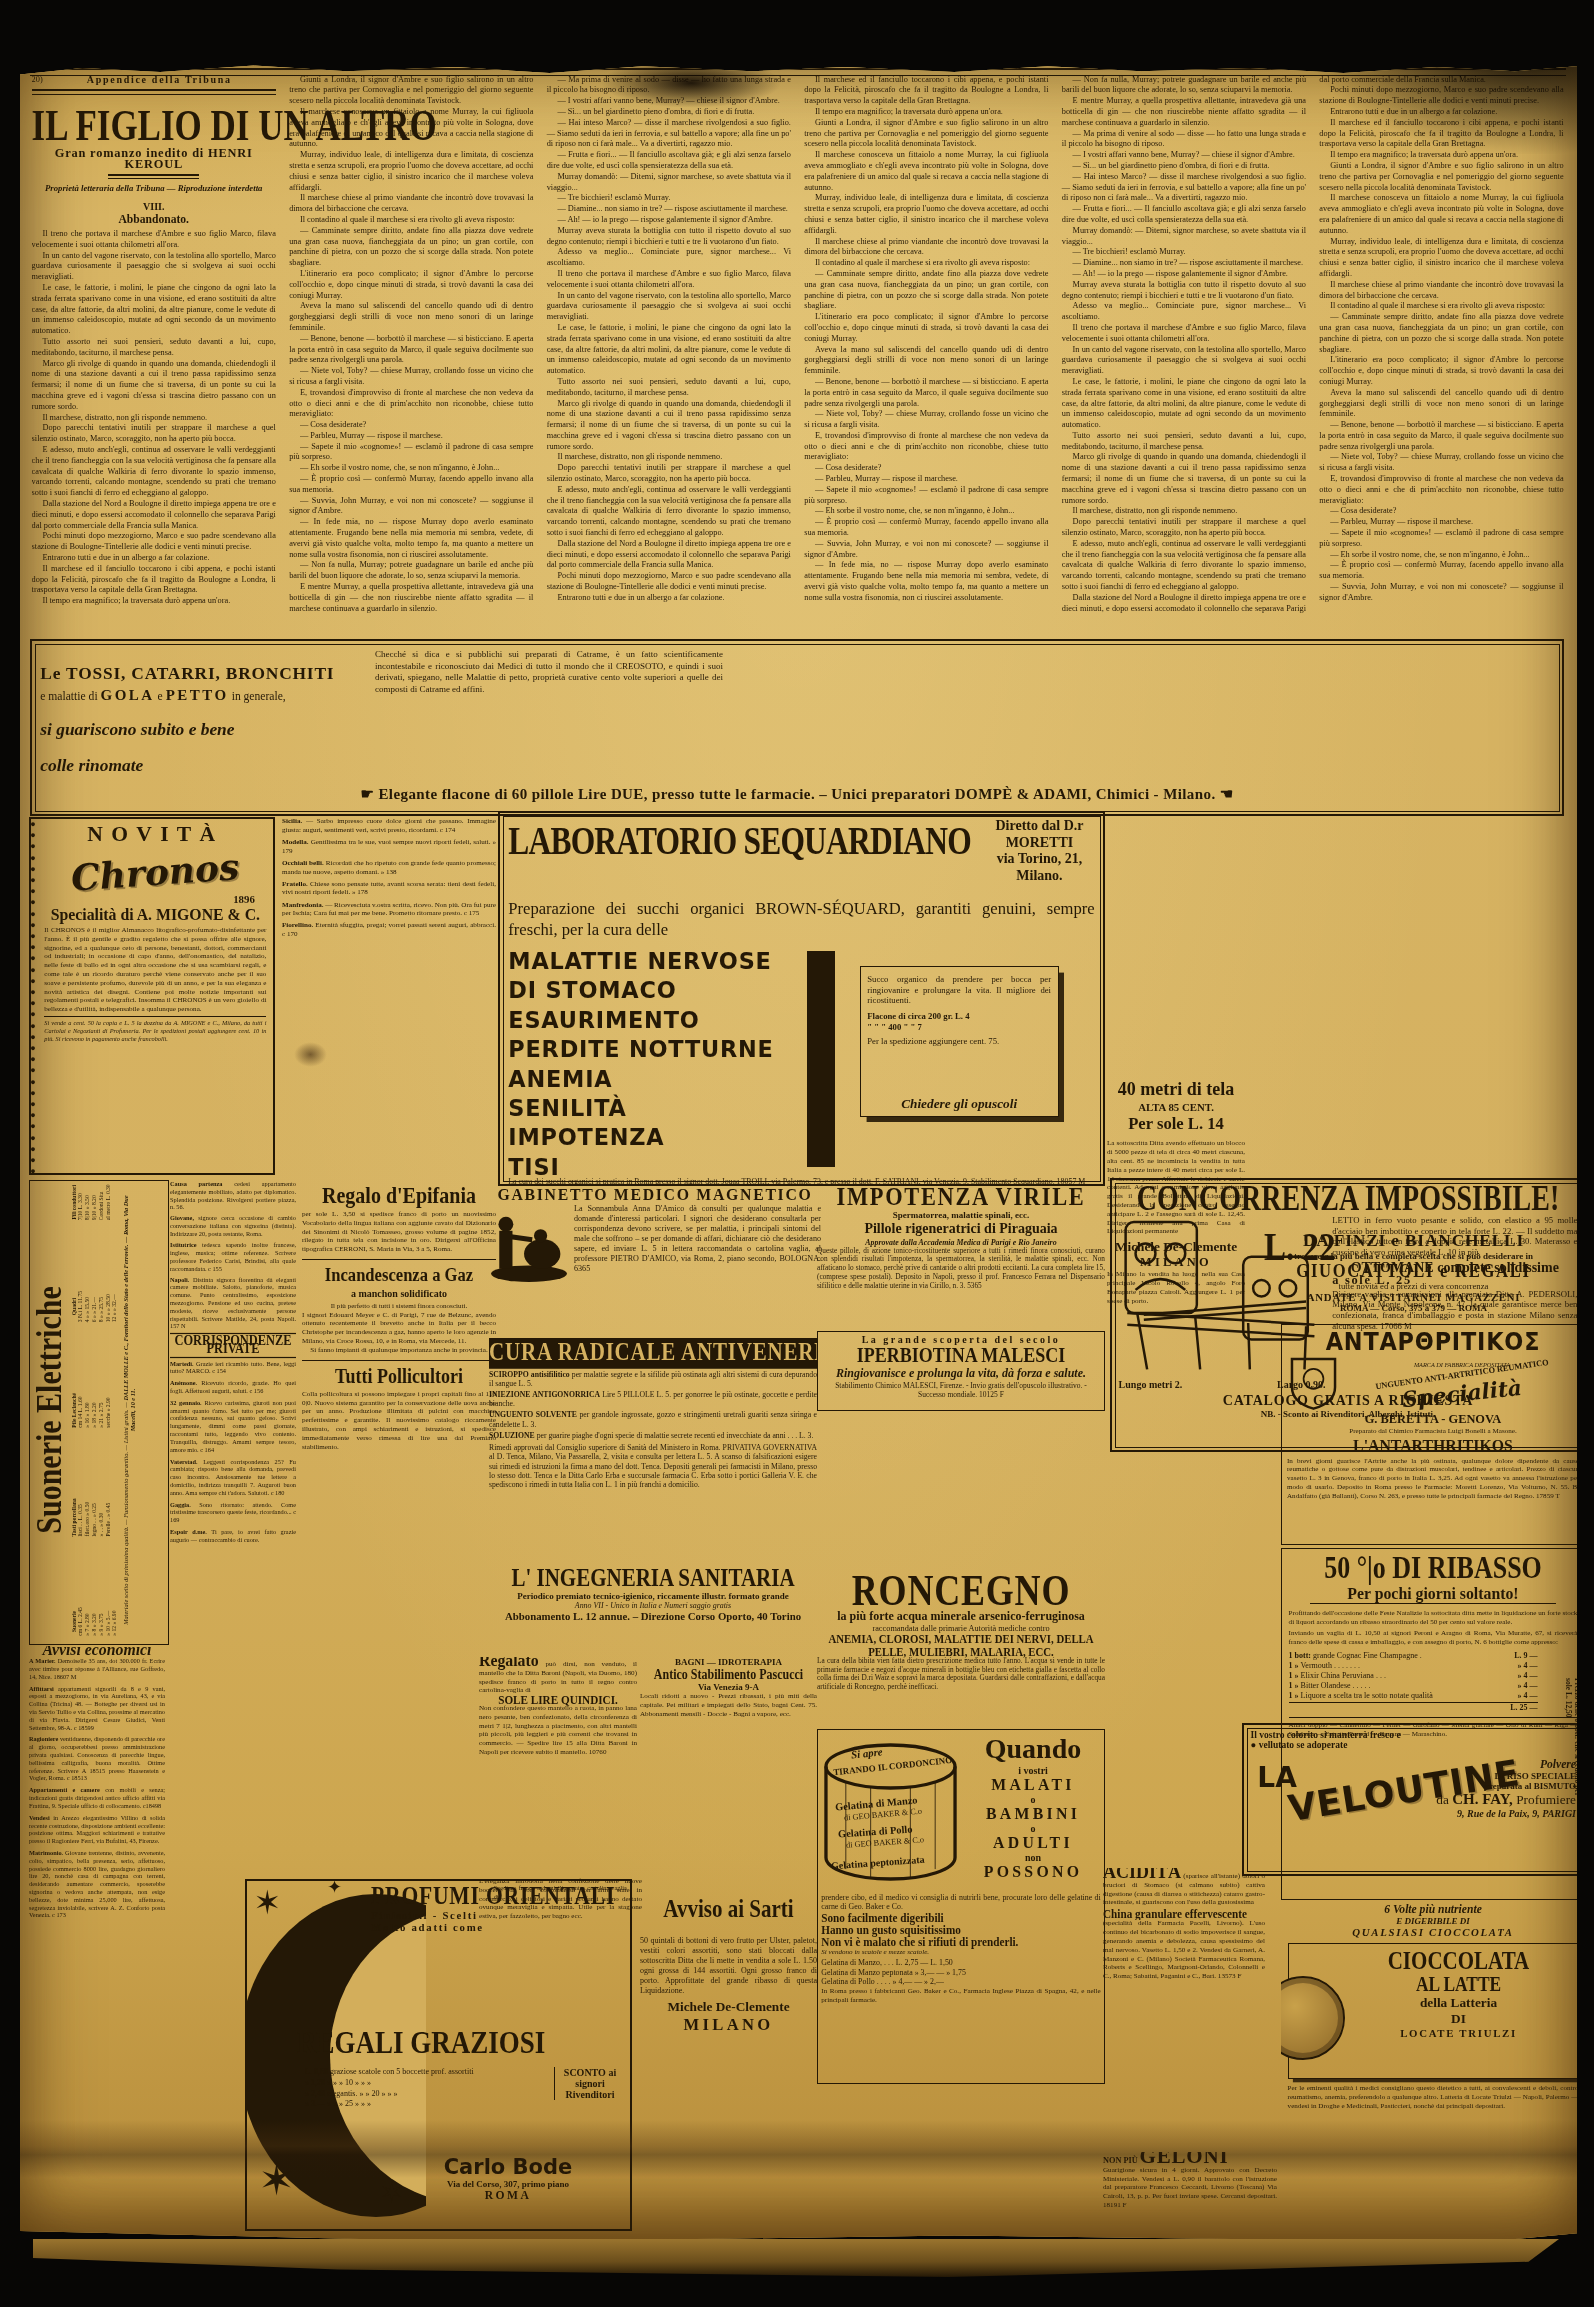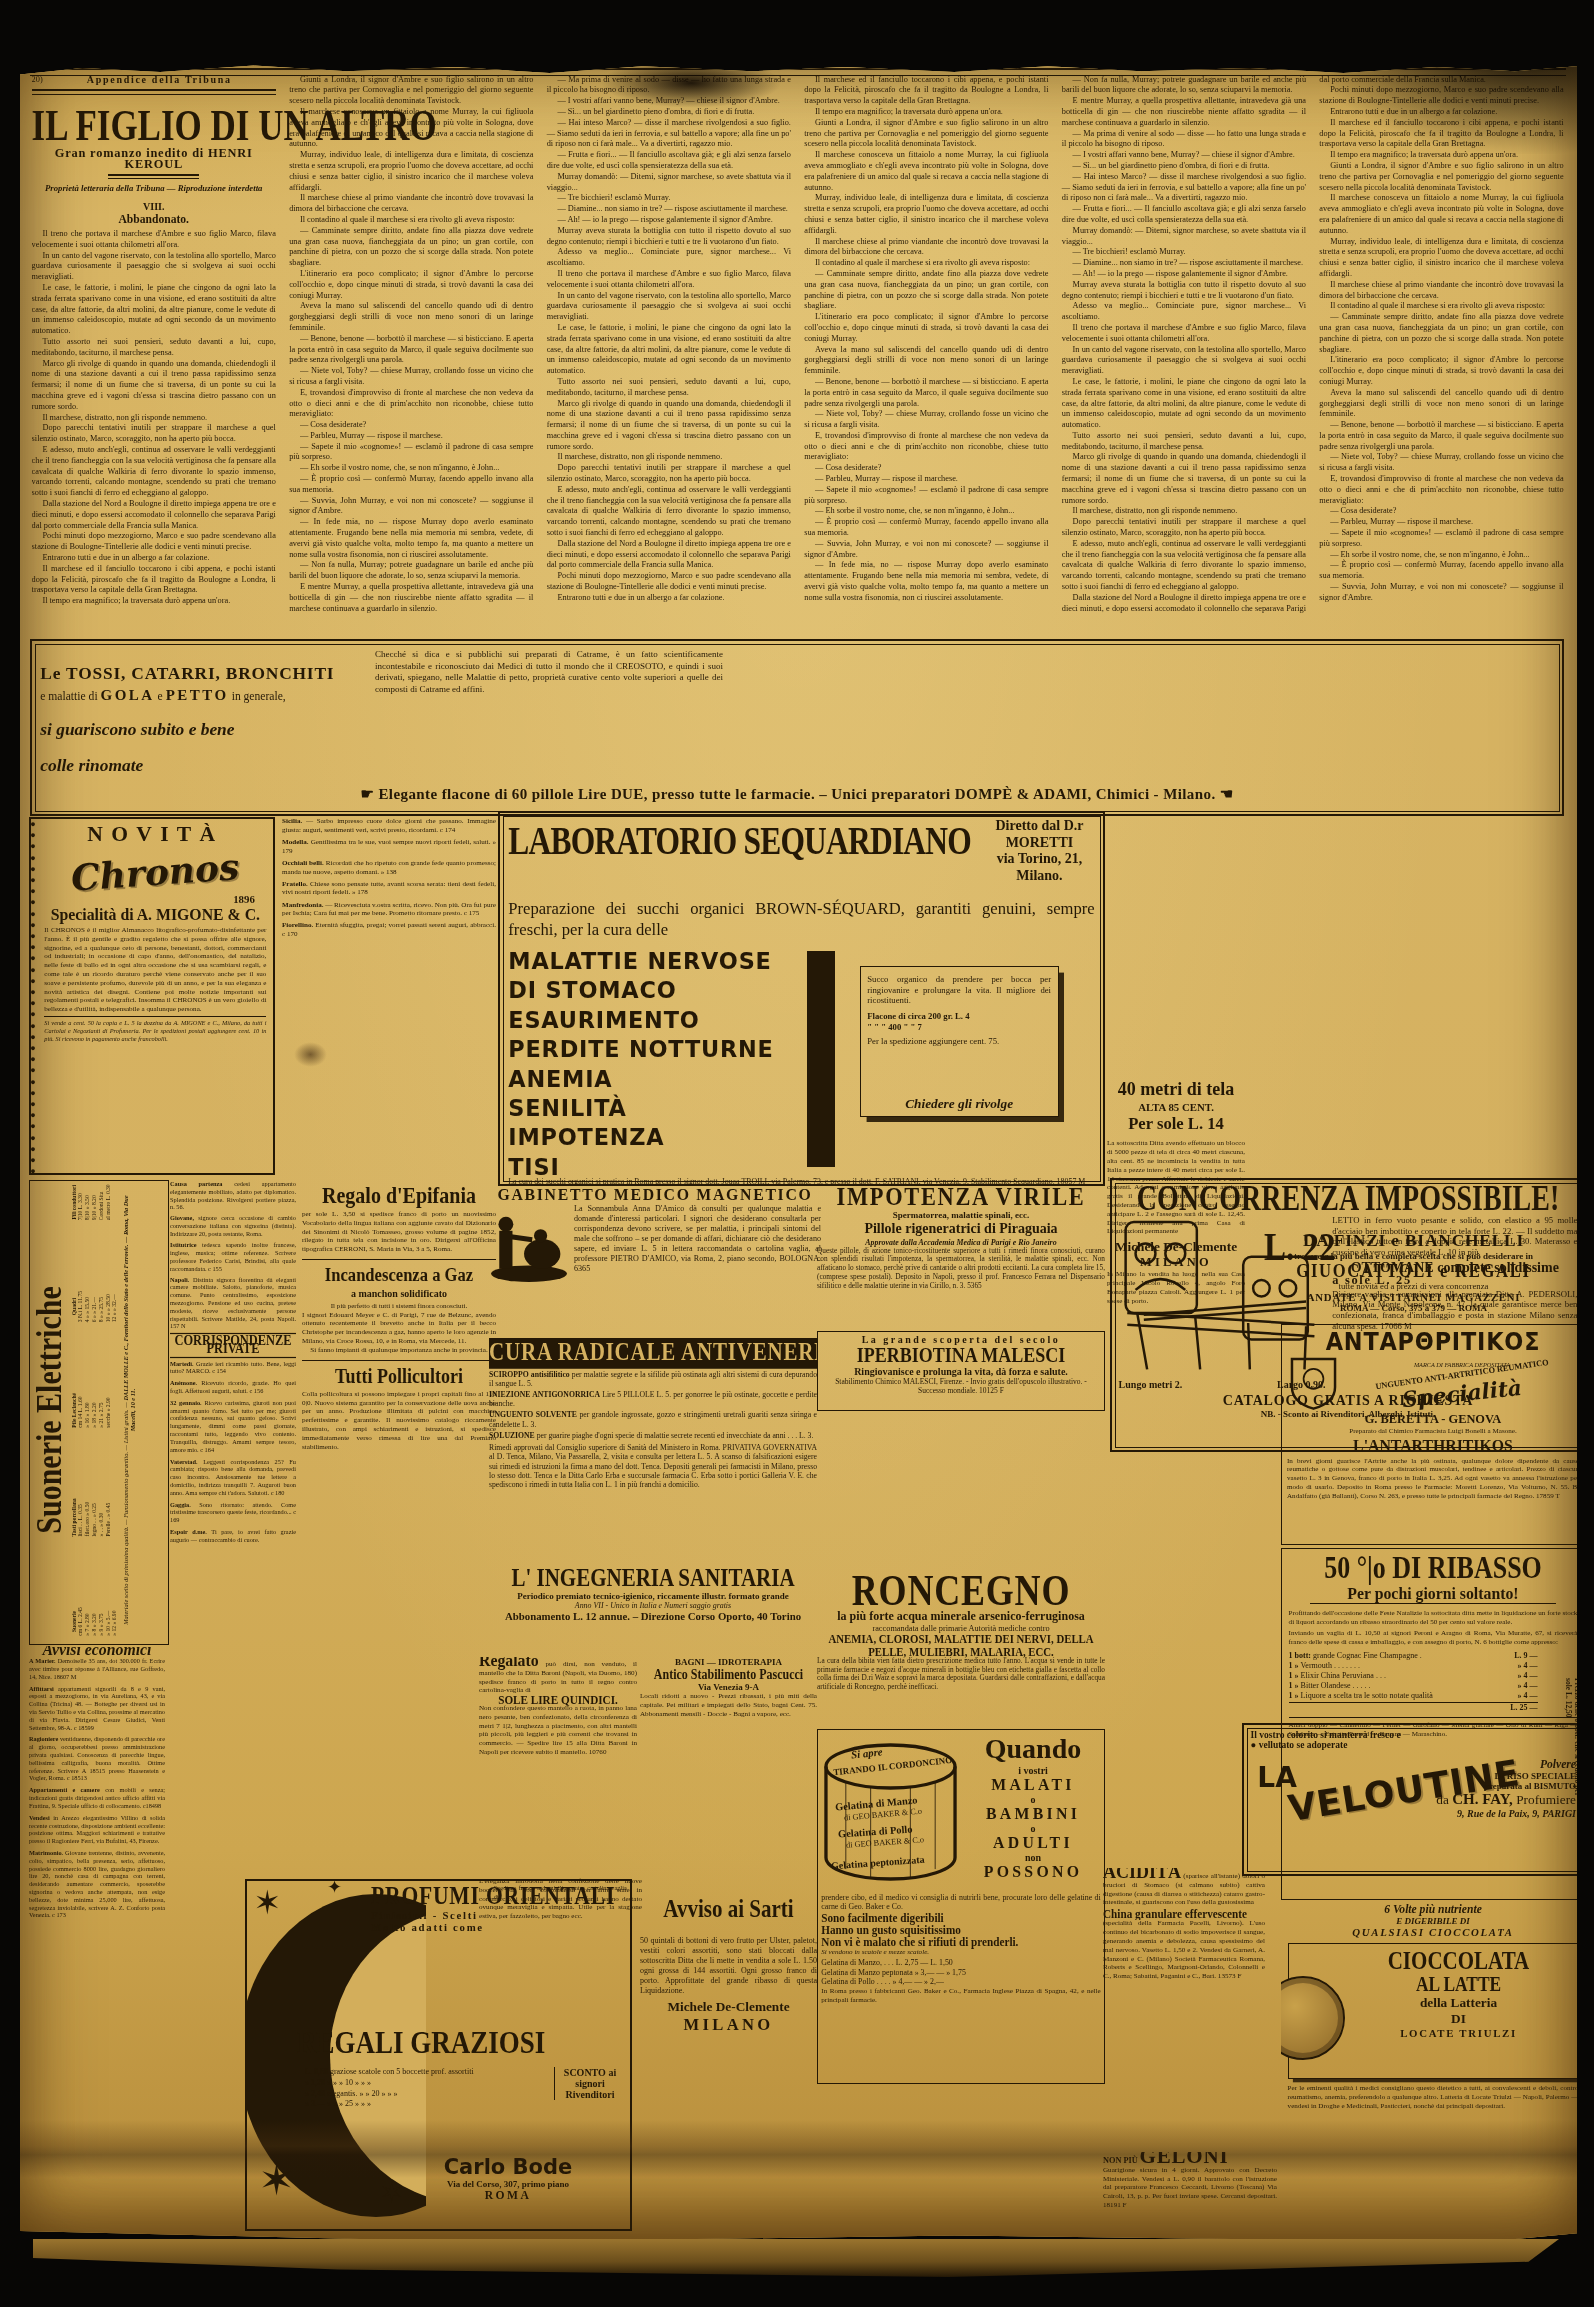--- a/index.html
+++ b/index.html
@@ -164,21 +164,21 @@
   .gab-fig{float:left;width:80px;height:76px;margin:1.7px 5px 1.7px 0}
   #impotenza{left:797px;top:1121px;width:288px;height:143px;overflow:hidden;text-align:center}
   .imp-t1{font-size:22.4px;font-weight:bold;letter-spacing:1.7px;transform:scaleY(1.15)}
   .imp-t2{font-size:9px;font-weight:bold}
   .imp-t3{font-size:14px;font-weight:bold;margin:0.8px 0}
   .imp-t4{font-size:7.9px;font-style:italic;font-weight:bold}
   .imp-body{font-size:7.3px;line-height:8.8px;text-align:justify}
   #malesci{left:797px;top:1268px;width:288px;height:80px;text-align:center;padding:1.7px 5px;box-sizing:border-box}
   .mal-t1{font-size:10px;font-weight:bold;letter-spacing:2.5px}
   .mal-t2{font-size:18px;font-weight:bold;transform:scaleY(1.2);white-space:nowrap}
-  .mal-t3{font-size:10px;font-weight:bold}
+  .mal-t3{font-size:12px;font-style:italic;font-weight:bold}
   .mal-t4{font-size:7.5px}
   #roncegno{left:797px;top:1508px;width:288px;height:154px;text-align:center;overflow:hidden}
   .ron-big{font-size:36px;font-weight:bold;transform:scaleY(1.25);letter-spacing:0.8px;line-height:38px}
   .ron-s1{font-size:12px;font-weight:bold}
   .ron-s2{font-size:8.3px}
   .ron-s3{font-size:10.8px;font-weight:bold;transform:scaleY(1.1)}
   .ron-body{font-size:7.3px;line-height:8.6px;text-align:justify}
   #gelquando{left:797px;top:1666px;width:288px;height:355px;padding:3.3px;box-sizing:border-box;overflow:hidden}
   .gq-row{display:flex;gap:5px}
   .tin{width:139px;height:158px;flex:none;position:relative}
@@ -444,21 +444,21 @@
           <div>TISI</div>
         </div>
       <div class="seq-bar"></div>
       <div>
         <div class="seq-flac">
           <div class="j">Succo organico da prendere per bocca per ringiovanire e prolungare la vita. Il migliore dei ricostituenti.</div>
           <div class="b" style="margin-top:5px">Flacone di circa 200 gr. L. 4</div>
           <div class="b">"    "    "    400  "  " 7</div>
           <div style="margin-top:3.3px">Per la spedizione aggiungere cent. 75.</div>
         </div>
-        <div class="seq-opusc">Chiedere gli rivolge</div>
+        <div class="seq-opusc">Chiedere gli opuscoli</div>
       </div>
     </div>
     <div class="seq-foot">La cura dei succhi organici si pratica in Roma presso il signor dott. Jouaa TROILI, via Palermo, 73, e presso il dott. F. SATRIANI, via Venezia, 9, Stabilimento Sequardiano.   18057 M</div>
   </div>
 
   <div id="concor" class="abs dbl">
     <div class="con-title">CONCORRENZA IMPOSSIBILE!</div>
     <div class="con-row">
       <div class="con-left">
         <svg width="207" height="158" viewBox="0 0 250 190">

